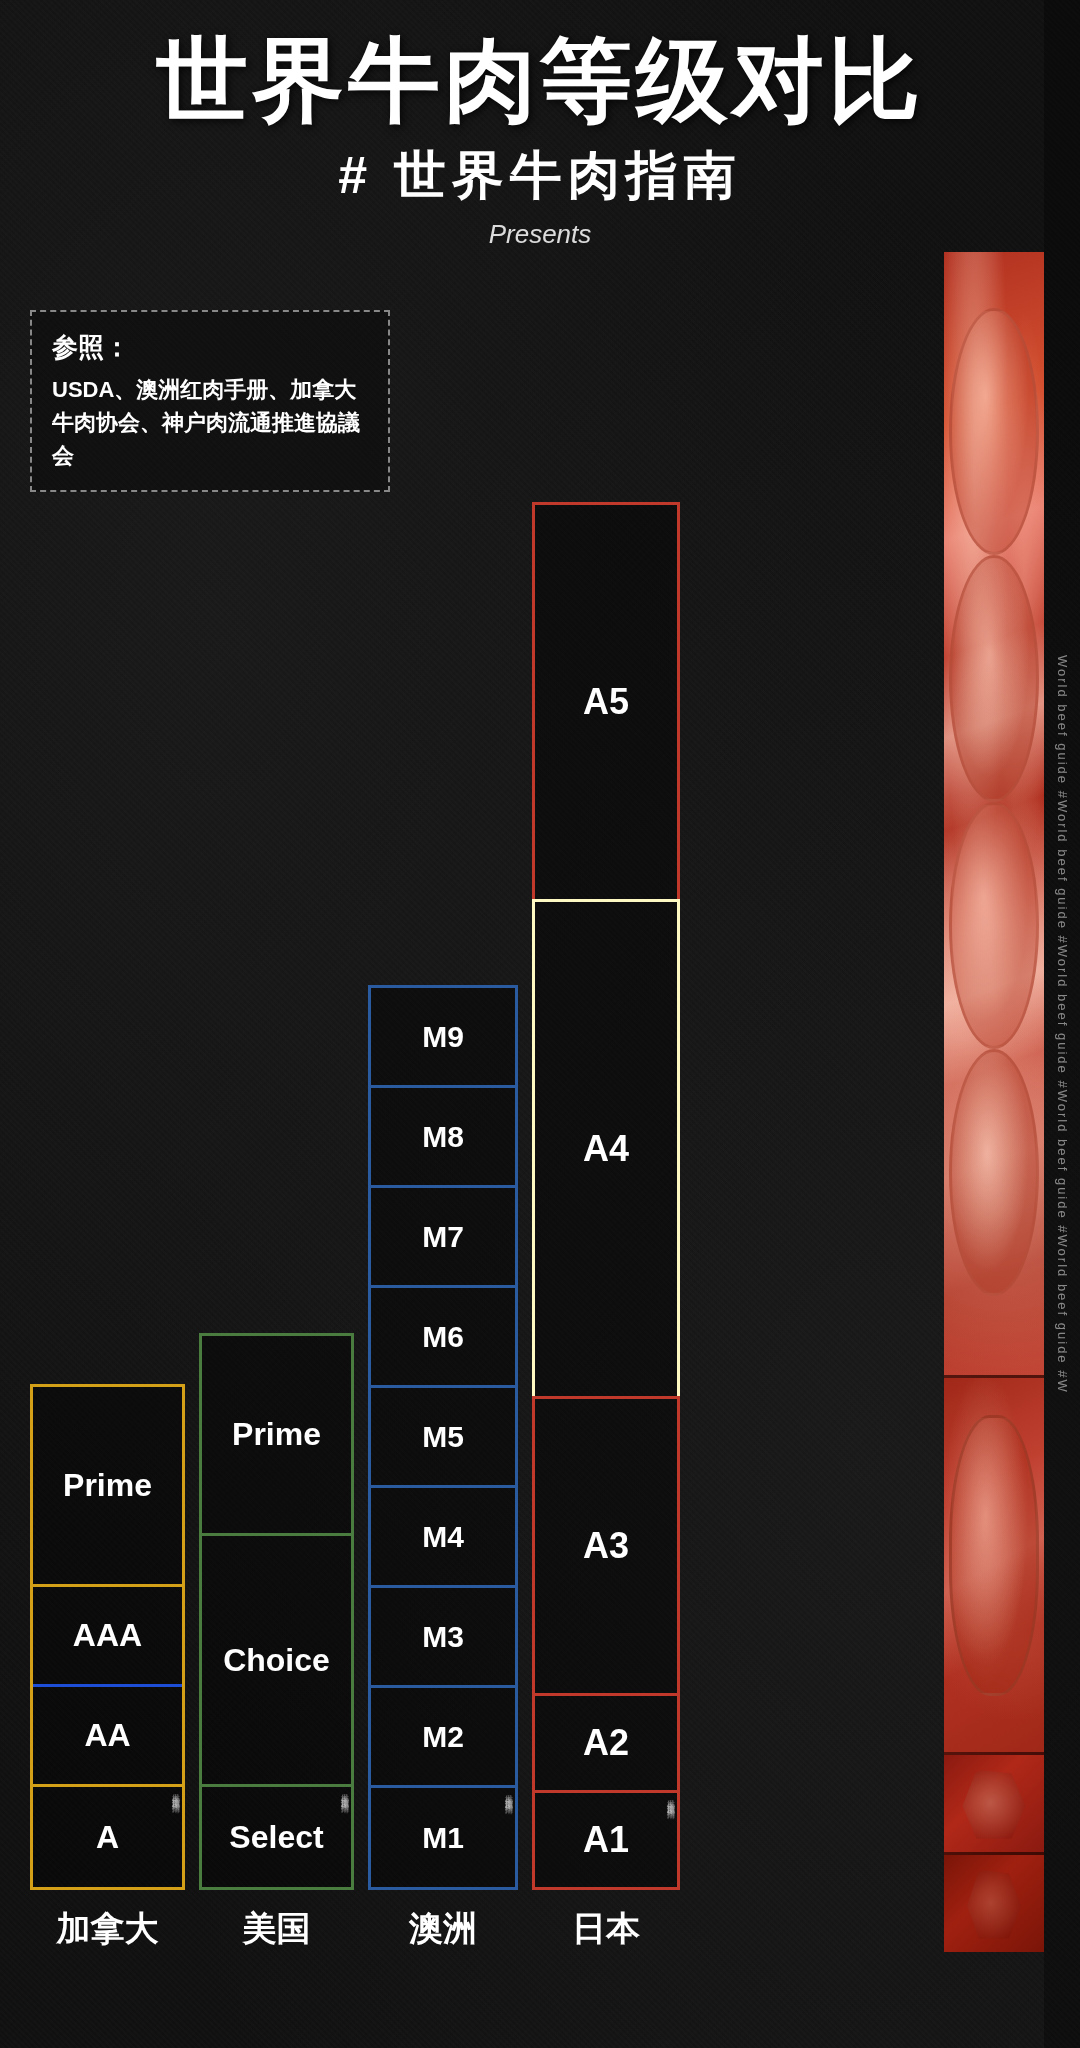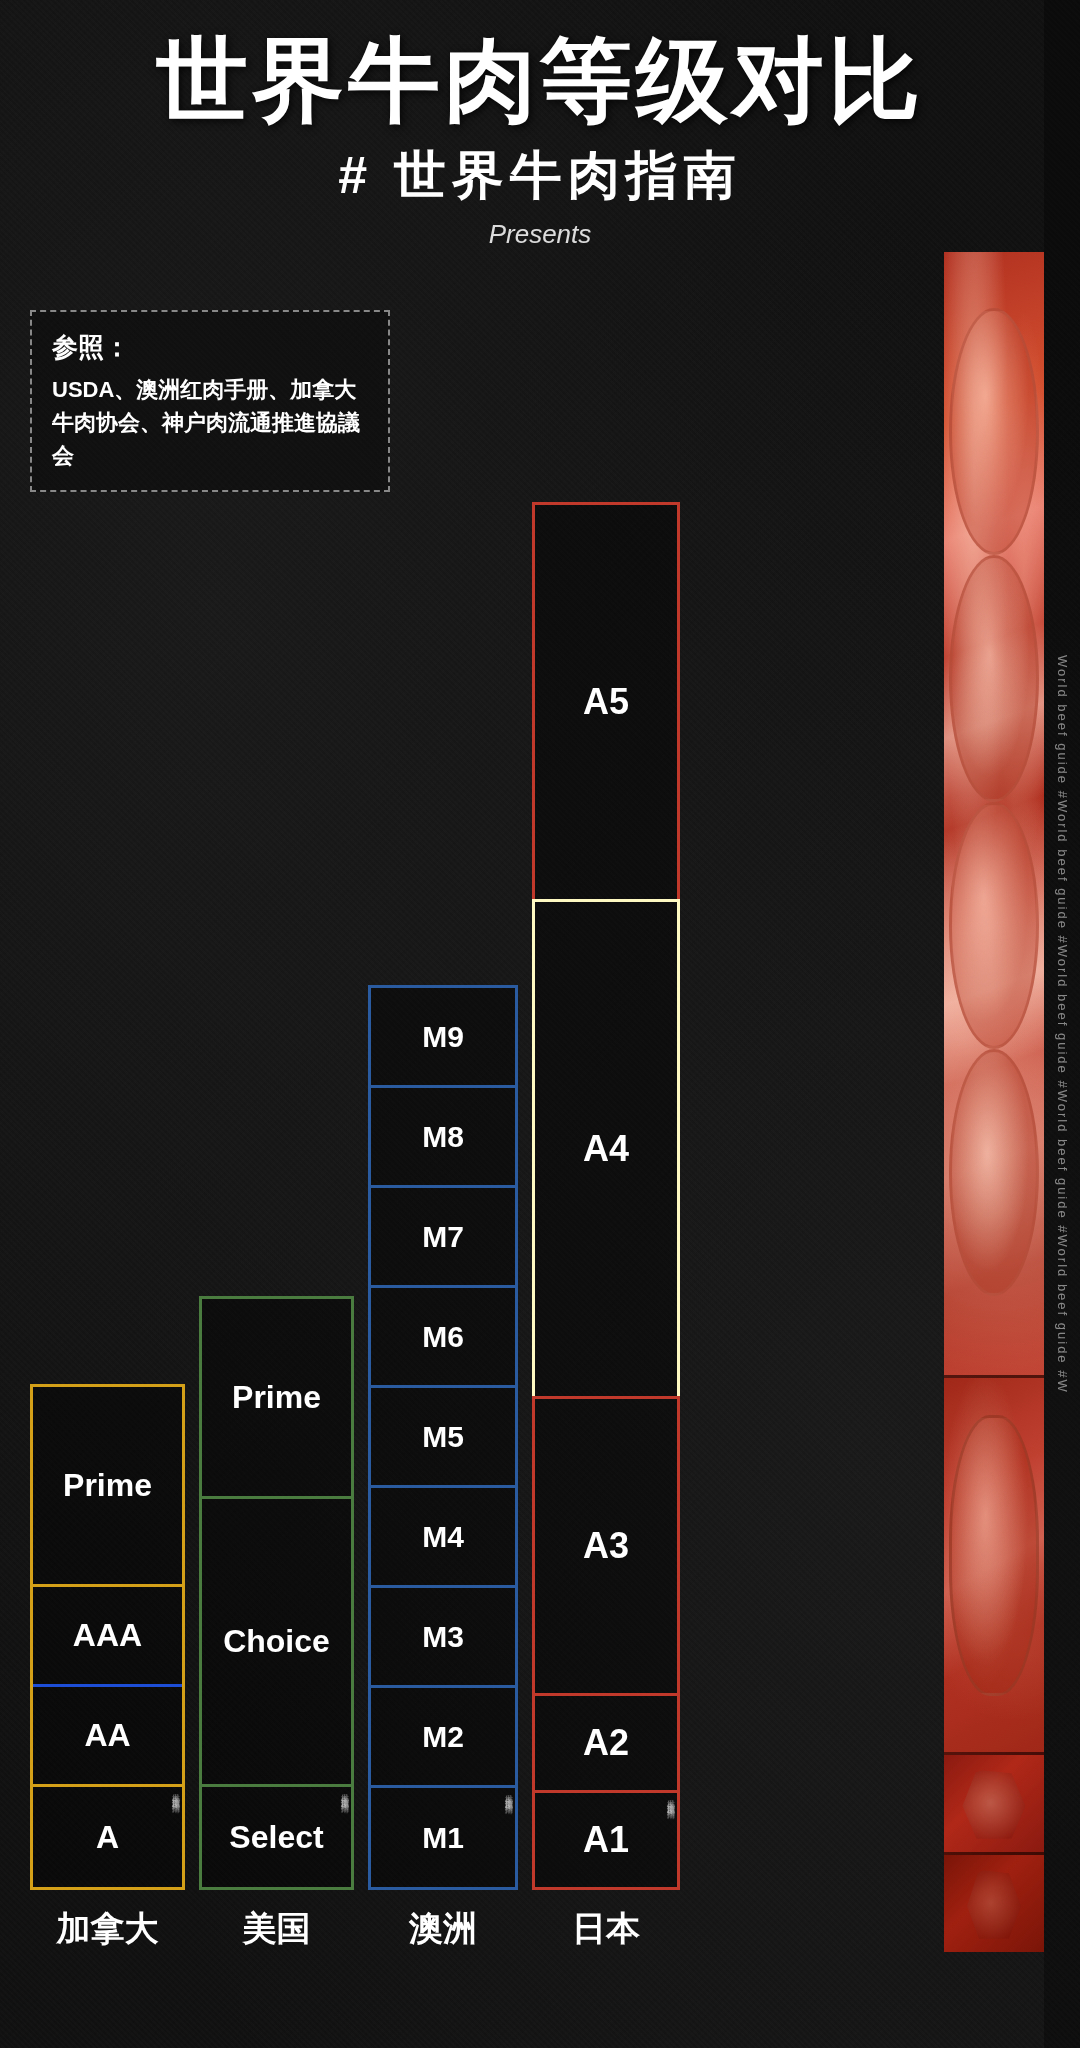--- a/index.html
+++ b/index.html
@@ -198,21 +198,21 @@
             <span>A</span>
             <span style="position:absolute;right:2px;bottom:0;top:0;width:14px;writing-mode:vertical-rl;font-size:8px;color:rgba(255,255,255,0.2);letter-spacing:1px;overflow:hidden;white-space:nowrap;">世界牛肉指南世界牛肉指南</span>
           </div>
         </div>
         <div class="column-label">加拿大</div>
       </div>
 
       <div class="col-wrapper">
         <div style="border:3px solid #4a7c3f; display:flex; flex-direction:column; width:155px; position:relative;">
           <div style="height:200px; border-bottom:3px solid #4a7c3f; display:flex; align-items:center; justify-content:center; font-size:32px; font-weight:900; color:white; background:rgba(0,0,0,0.4);">Prime</div>
-          <div style="height:288px; border-bottom:3px solid #4a7c3f; display:flex; align-items:center; justify-content:center; font-size:32px; font-weight:900; color:white; background:rgba(0,0,0,0.4);">Choice</div>
+          <div style="height:251px; border-bottom:3px solid #4a7c3f; display:flex; align-items:center; justify-content:center; font-size:32px; font-weight:900; color:white; background:rgba(0,0,0,0.4);">Choice</div>
           <div style="height:100px; display:flex; align-items:center; justify-content:center; font-size:32px; font-weight:900; color:white; background:rgba(0,0,0,0.4); position:relative;">
             <span>Select</span>
             <span style="position:absolute;right:2px;bottom:0;top:0;width:14px;writing-mode:vertical-rl;font-size:8px;color:rgba(255,255,255,0.2);letter-spacing:1px;overflow:hidden;white-space:nowrap;">世界牛肉指南世界牛肉指南</span>
           </div>
         </div>
         <div class="column-label">美国</div>
       </div>
 
       <div class="col-wrapper">
         <div style="border:3px solid #2a5a9f; display:flex; flex-direction:column; width:150px;">

